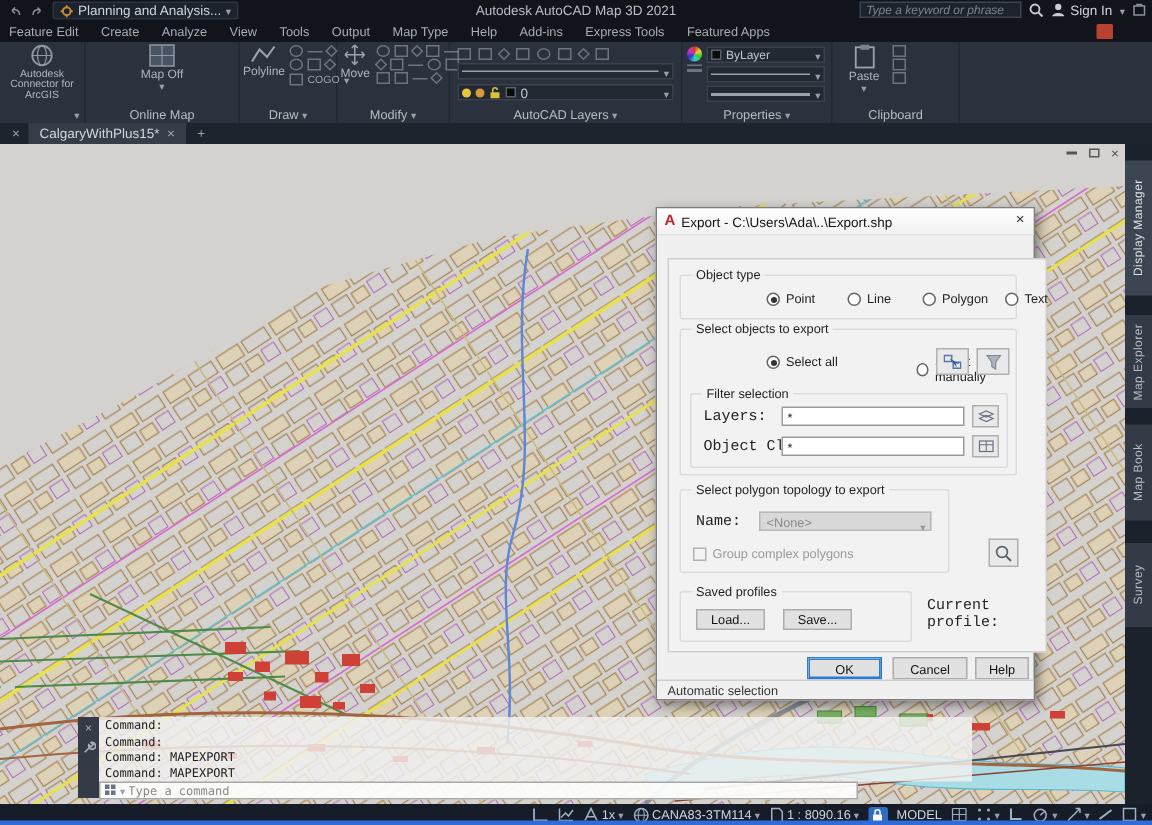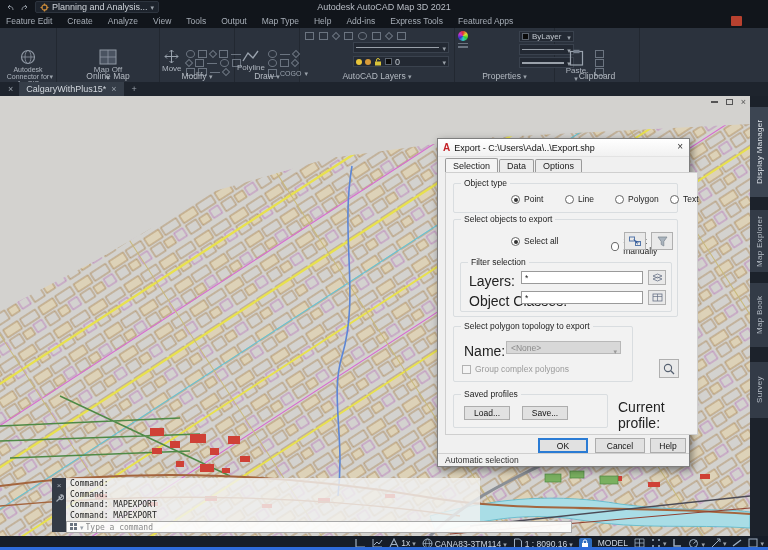--- a/index.html
+++ b/index.html
@@ -20,30 +20,30 @@
 
   
   .menubar { position:absolute; top:14px; left:0; width:768px; height:14px; background:#11151b; display:flex; align-items:center; gap:15px; padding-left:6px; color:#a6adb6; font-size:8.5px; }
   .menubar .mitem { white-space:nowrap; }
   .menu-right { position:absolute; right:26px; top:2px; width:11px; height:10px; background:#b8412f; border-radius:1px; }
 
   
   .ribbon { position:absolute; top:28px; left:0; width:768px; height:54px; background:#2b323d; display:flex; }
   .rgroup { position:relative; height:54px; border-right:1px solid #222831; display:flex; flex-direction:column; }
   .rlabel { position:absolute; bottom:1px; left:0; right:0; text-align:center; font-size:8.5px; color:#b6bcc4; }
-  .rbody { flex:1; display:flex; align-items:flex-start; padding-top:21px; }
+  .rbody { flex:1; display:flex; align-items:flex-start; padding-top:1px; }
   .bigbtn { display:flex; flex-direction:column; align-items:center; width:100%; color:#aeb5be; font-size:8px; text-align:center; line-height:8px; }
   .bigbtn .bicon { margin-bottom:1px; }
   .chev::after { content:"▾"; font-size:7px; color:#9aa1aa; }
   .minirow { display:flex; gap:3px; align-items:center; margin:1px 0; }
   .mini { width:9px; height:8px; border:1px solid #828b97; opacity:.75; }
   .mini.c { border-radius:50%; }
   .mini.d { width:6px; height:6px; transform:rotate(45deg); }
   .mini.l { border:none; border-top:1px solid #828b97; height:0; width:10px; }
-  .ddark { background:#232933; border:1px solid #3a424e; height:11px; display:flex; align-items:center; padding:0 2px; gap:3px; color:#c0c6cd;margin-left:48px; }
+  .ddark { background:#232933; border:1px solid #3a424e; height:11px; display:flex; align-items:center; padding:0 2px; gap:3px; color:#c0c6cd; }
   .ddark .line { flex:1; border-top:1px solid #9aa1aa; }
   .dot { width:6px; height:6px; border-radius:50%; }
   .swatch { width:7px; height:7px; background:#0a0a0a; border:1px solid #5a626d; }
 
   
   .filetabs { position:absolute; top:82px; left:0; width:768px; height:14px; background:#1e242d; display:flex; align-items:center; }
   .ftx { color:#98a0a9; margin:0 6px 0 8px; font-size:9px; }
   .ftab { background:#353d48; height:14px; display:flex; align-items:center; gap:5px; padding:0 7px; color:#d2d7dd; }
   .ftplus { color:#98a0a9; margin-left:8px; }
 
@@ -76,36 +76,36 @@
   .rdot { width:9px; height:9px; border-radius:50%; border:1px solid #666; background:#fff; position:relative; }
   .radio.sel .rdot::after { content:""; position:absolute; left:2px; top:2px; width:4px; height:4px; border-radius:50%; background:#333; }
   .dinput { position:absolute; height:13px; background:#fff; border:1px solid #9a9a9a; font-size:8.5px; color:#222; padding:0 3px; font-family:"Liberation Sans",sans-serif; }
   .ibtn { position:absolute; width:22px; height:18px; background:#e9e9e9; border:1px solid #b0b0b0; display:flex; align-items:center; justify-content:center; }
   .dsel { position:absolute; height:13px; background:#d8d8d8; border:1px solid #b8b8b8; color:#8a8a8a; font-size:8.5px; display:flex; align-items:center; padding:0 4px; }
   .dsel .chevg::after { content:"▾"; color:#9a9a9a; font-size:7px; position:absolute; right:3px; }
   .dcheck { position:absolute; display:flex; gap:4px; align-items:center; color:#9a9a9a; font-size:8.5px; }
   .cbox { width:9px; height:9px; border:1px solid #b2b2b2; background:#f4f4f4; }
   .dbtn { position:absolute; height:15px; background:#e1e1e1; border:1px solid #adadad; font-size:8.5px; color:#111; display:flex; align-items:center; justify-content:center; }
   .dbtn.def { border:1px solid #2a7bd4; box-shadow:0 0 0 1px #2a7bd4 inset; }
-  .dlabel { position:absolute; font-size:14px; color:#222; }
+  .dlabel { position:absolute; font-size:10px; color:#222;font-family:Liberation Mono, monospace; }
   .dstatus { position:absolute; left:0; right:0; bottom:0; height:13px; border-top:1px solid #cfcfcf; display:flex; align-items:center; padding-left:7px; font-size:8.5px; color:#333; background:#f0f0f0; }
 
   
   .cmdstrip { position:absolute; left:52px; top:478px; width:14px; height:54px; background:#343b46; display:flex; flex-direction:column; align-items:center; gap:4px; padding-top:3px; color:#aab1ba; }
-  .cmdlines { position:absolute; left:66px; top:478px; width:414px; height:43px; background:rgba(242,242,240,.82); font-family:"DejaVu Sans Mono",monospace; font-size:8px; color:#222; padding:1px 0 0 4px; line-height:10.5px; }
+  .cmdlines { position:absolute; left:66px; top:478px; width:582px; height:43px; background:rgba(242,242,240,.82); font-family:"DejaVu Sans Mono",monospace; font-size:8px; color:#222; padding:1px 0 0 4px; line-height:10.5px; }
   .cmdinput { position:absolute; left:66px; top:521px; width:506px; height:12px; background:rgba(253,253,252,.95); border:1px solid #a8a8a8; display:flex; align-items:center; gap:2px; padding:0 3px; }
   .cmdinput input { flex:1; border:none; outline:none; background:transparent; font-size:8px; color:#555; font-family:"DejaVu Sans Mono",monospace; }
   .cmdinput input::placeholder { color:#8a8a8a; }
   .cgrid { width:8px; height:8px; display:grid; grid-template-columns:3px 3px; grid-template-rows:3px 3px; gap:1px; }
   .cgrid i { background:#6a7480; }
 
   
   .statusbar { position:absolute; left:0; top:536px; width:768px; height:14px; background:#161d28; display:flex; align-items:center; justify-content:flex-end; gap:6px; padding-right:4px; color:#cdd5df; font-size:8.5px; }
   .sbline { position:absolute; left:0; bottom:0; width:768px; height:3px; background:#2e6bdb; }
-  .sic { display:flex; align-items:flex-end; gap:2px; white-space:nowrap; }
+  .sic { display:flex; align-items:flex-start; gap:2px; white-space:nowrap; }
   .lockbg { background:#2d6cc0; border-radius:2px; width:13px; height:11px; display:flex; align-items:center; justify-content:center; }
   svg.ic { display:block; }
 </style>
 </head>
 <body>
 
 <div id="app">
 
   <div class="titlebar">
     <div class="qat">
@@ -122,20 +122,41 @@
     </div>
     <div class="wspill">
       <svg class="ic" width="9" height="9">
           <circle cx="4.5" cy="4.5" r="2.6" fill="none" stroke="#c98a3a" stroke-width="1.2"></circle>
           <path d="M4.5 0.5v2M4.5 6.5v2M0.5 4.5h2M6.5 4.5h2" stroke="#c98a3a" stroke-width="1.2"></path>
         </svg>
       <span>Planning and Analysis...</span>
       <span class="chev"></span>
     </div>
     <div class="apptitle">Autodesk AutoCAD Map 3D 2021</div>
+    <div class="tb-right">
+      <input class="searchbox" placeholder="Type a keyword or phrase" style="">
+      <span>
+        <svg class="ic" width="10" height="10">
+            <circle cx="4" cy="4" r="3" fill="none" stroke="#c8cdd4" stroke-width="1.2"></circle>
+            <path d="M6.3 6.3 L9 9" stroke="#c8cdd4" stroke-width="1.3"></path>
+          </svg>
+      </span>
+      <span class="signin">
+        <svg class="ic" width="9" height="9">
+            <circle cx="4.5" cy="2.6" r="2.1" fill="#c8cdd4"></circle>
+            <path d="M0.5 9 C0.5 5.8 8.5 5.8 8.5 9 Z" fill="#c8cdd4"></path>
+          </svg>
+        <span>Sign In</span>
+      </span>
+      <span class="chev"></span>
+      <svg class="ic" width="9" height="9">
+          <rect x="1" y="2" width="7" height="6" fill="none" stroke="#8b929b"></rect>
+          <path d="M3 2 V1 h3 v1" stroke="#8b929b" fill="none"></path>
+        </svg>
+    </div>
   </div>
 
   <div class="menubar">
     <span class="mitem">Feature Edit</span>
     <span class="mitem">Create</span>
     <span class="mitem">Analyze</span>
     <span class="mitem">View</span>
     <span class="mitem">Tools</span>
     <span class="mitem">Output</span>
     <span class="mitem">Map Type</span>
@@ -172,20 +193,51 @@
                 <path d="M1 8 h16 M9 1 v14" stroke="#8f98a4" stroke-width="0.8"></path>
               </svg>
           </span>
           <span>Map Off</span>
           <span class="chev"></span>
         </div>
       </div>
       <div class="rlabel"><span>Online Map</span></div>
     </div>
 
+    <div class="rgroup" style="width:65px">
+      <div class="rbody" style="gap:4px;padding-left:3px">
+        <div class="bigbtn" style="width:26px">
+          <span class="bicon">
+            <svg class="ic" width="18" height="14">
+                <path d="M1 12 L6 4 L11 9 L16 2" fill="none" stroke="#9aa3ae" stroke-width="1.4"></path>
+              </svg>
+          </span>
+          <span>Polyline</span>
+        </div>
+        <div>
+          <div class="minirow">
+              <span class="mini c"></span>
+              <span class="mini l"></span>
+              <span class="mini d"></span>
+            </div>
+          <div class="minirow">
+              <span class="mini c"></span>
+              <span class="mini"></span>
+              <span class="mini d"></span>
+            </div>
+          <div class="minirow">
+              <span class="mini"></span>
+              <span style="font-size:7px;color:#9aa3ae">COGO</span>
+              <span class="chev"></span>
+            </div>
+        </div>
+      </div>
+      <div class="rlabel"><span>Draw</span> <span class="chev"></span></div>
+    </div>
+
     <div class="rgroup" style="width:75px">
       <div class="rbody" style="gap:4px;padding-left:2px">
         <div class="bigbtn" style="width:20px">
           <span class="bicon">
             <svg class="ic" width="15" height="15">
                 <path d="M7.5 1 v13 M1 7.5 h13 M7.5 1 l-2 2 M7.5 1 l2 2 M7.5 14 l-2 -2 M7.5 14 l2 -2 M1 7.5 l2 -2 M1 7.5 l2 2 M14 7.5 l-2 -2 M14 7.5 l-2 2" stroke="#9aa3ae" fill="none" stroke-width="1"></path>
               </svg>
           </span>
           <span>Move</span>
         </div>
@@ -206,51 +258,20 @@
             </div>
           <div class="minirow">
               <span class="mini"></span>
               <span class="mini"></span>
               <span class="mini l"></span>
               <span class="mini d"></span>
             </div>
         </div>
       </div>
       <div class="rlabel"><span>Modify</span> <span class="chev"></span></div>
-    </div>
-
-    <div class="rgroup" style="width:65px">
-      <div class="rbody" style="gap:4px;padding-left:3px">
-        <div class="bigbtn" style="width:26px">
-          <span class="bicon">
-            <svg class="ic" width="18" height="14">
-                <path d="M1 12 L6 4 L11 9 L16 2" fill="none" stroke="#9aa3ae" stroke-width="1.4"></path>
-              </svg>
-          </span>
-          <span>Polyline</span>
-        </div>
-        <div>
-          <div class="minirow">
-              <span class="mini c"></span>
-              <span class="mini l"></span>
-              <span class="mini d"></span>
-            </div>
-          <div class="minirow">
-              <span class="mini c"></span>
-              <span class="mini"></span>
-              <span class="mini d"></span>
-            </div>
-          <div class="minirow">
-              <span class="mini"></span>
-              <span style="font-size:7px;color:#9aa3ae">COGO</span>
-              <span class="chev"></span>
-            </div>
-        </div>
-      </div>
-      <div class="rlabel"><span>Draw</span> <span class="chev"></span></div>
     </div>
 
     <div class="rgroup" style="width:155px">
       <div style="padding:3px 5px 0 5px">
         <div class="minirow" style="gap:5px">
           <span class="mini"></span>
             <span class="mini"></span>
             <span class="mini d"></span>
             <span class="mini"></span>
             <span class="mini c"></span>
@@ -432,25 +453,20 @@
         <span>Survey</span>
       </div>
   </div>
 
   <div class="dialog">
     <div class="dtitle">
       <span class="dlogo">A</span>
       <span class="dtitle-text">Export - C:\Users\Ada\..\Export.shp</span>
       <span class="dclose">×</span>
     </div>
-    <div class="dtabs">
-      <span class="dtab active">Selection</span>
-      <span class="dtab">Data</span>
-      <span class="dtab">Options</span>
-    </div>
     <div class="dpage">
 
       <div class="grp" style="left:7px;top:10px;width:225px;height:30px">
         <span class="grp-label">Object type</span>
         <span class="radio sel" style="left:10px;top:10px">
             <span class="rdot"></span>
             <span>Point</span>
           </span>
         <span class="radio" style="left:64px;top:10px">
             <span class="rdot"></span>

